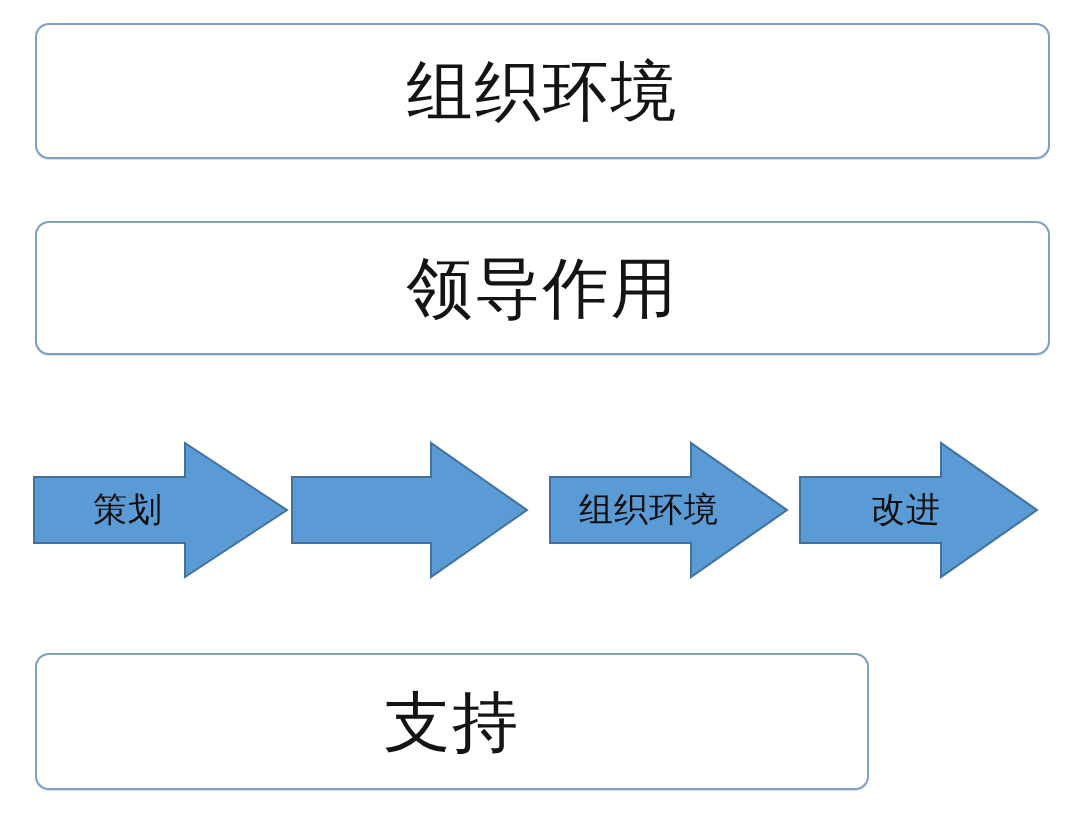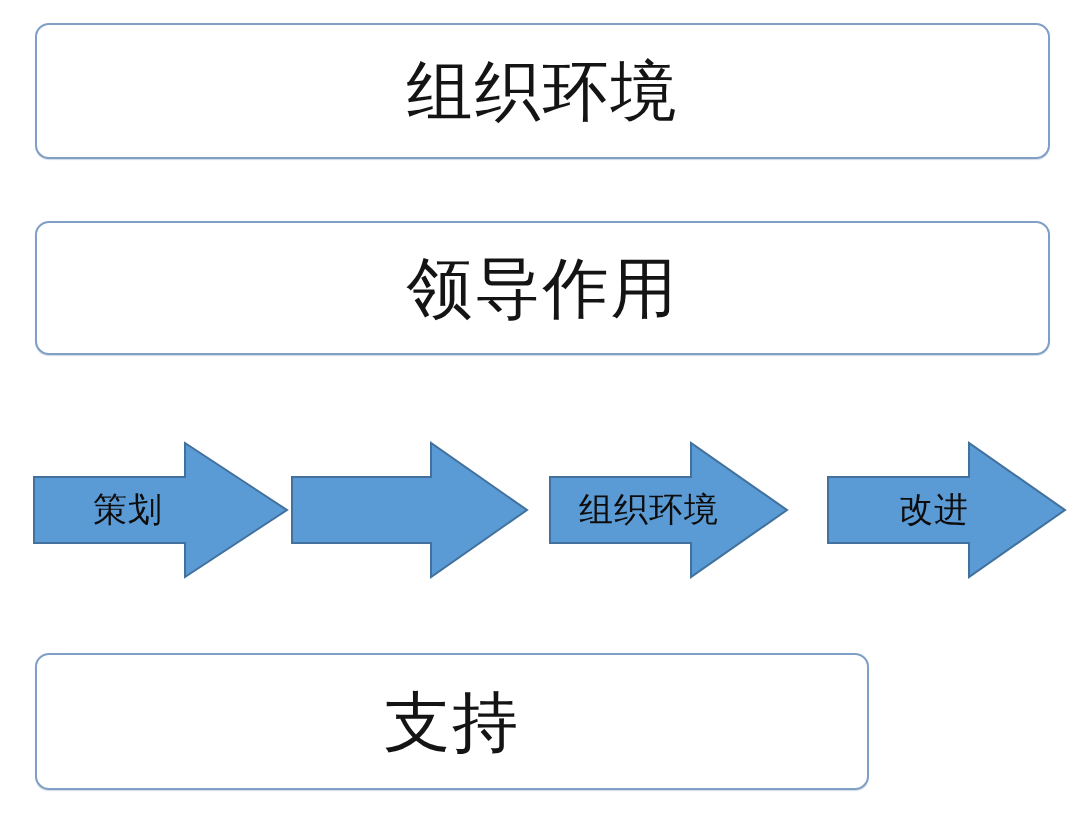--- a/index.html
+++ b/index.html
@@ -77,21 +77,21 @@
     line-height: 1;
     color: #0d0d0d;
     letter-spacing: 1px;
     white-space: nowrap;
     pointer-events: none;
   }
 
   #arrow-plan   { left: 33px;  width: 256px; }
   #arrow-operate{ left: 291px; width: 238px; }
   #arrow-evaluate{ left: 549px; width: 240px; }
-  #arrow-improve{ left: 827px; width: 240px; padding-left: 12px; }
+  #arrow-improve{ left: 799px; width: 240px; padding-left: 12px; }
 
   #arrow-plan .arrow-label    { left: 10px; width: 170px; }
   #arrow-operate .arrow-label { left: 12px; width: 170px; }
   #arrow-evaluate .arrow-label{ left: 6px;  width: 188px; }
   #arrow-improve .arrow-label { left: 18px; width: 178px; }
 </style>
 </head>
 <body>
 
 <div id="diagram-root">

